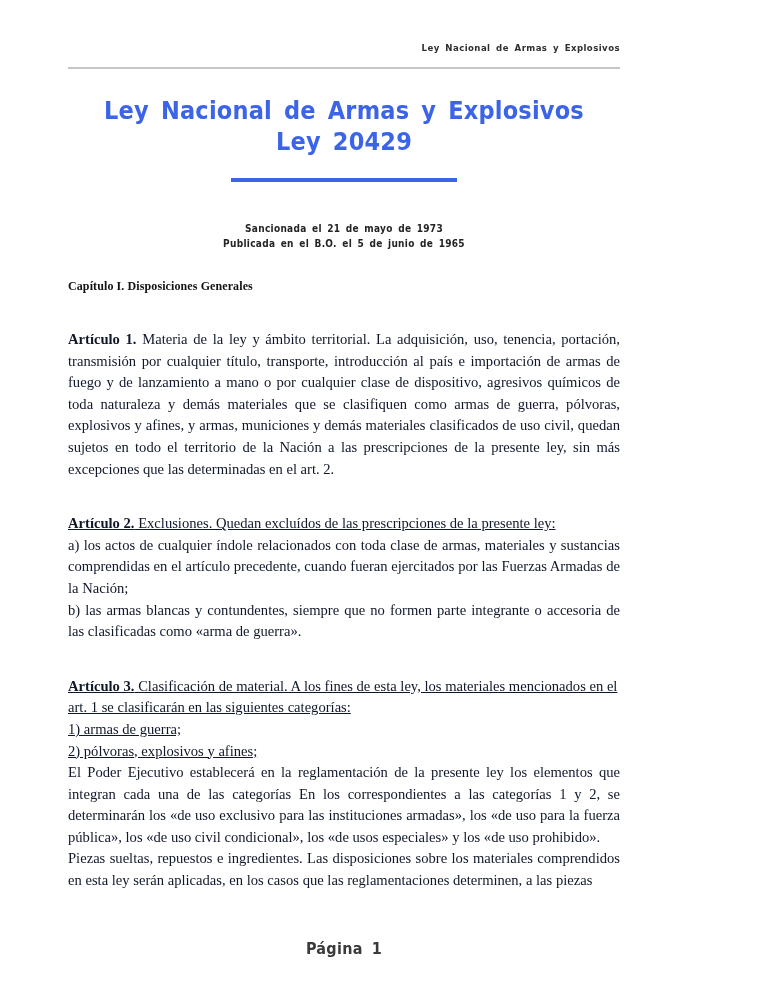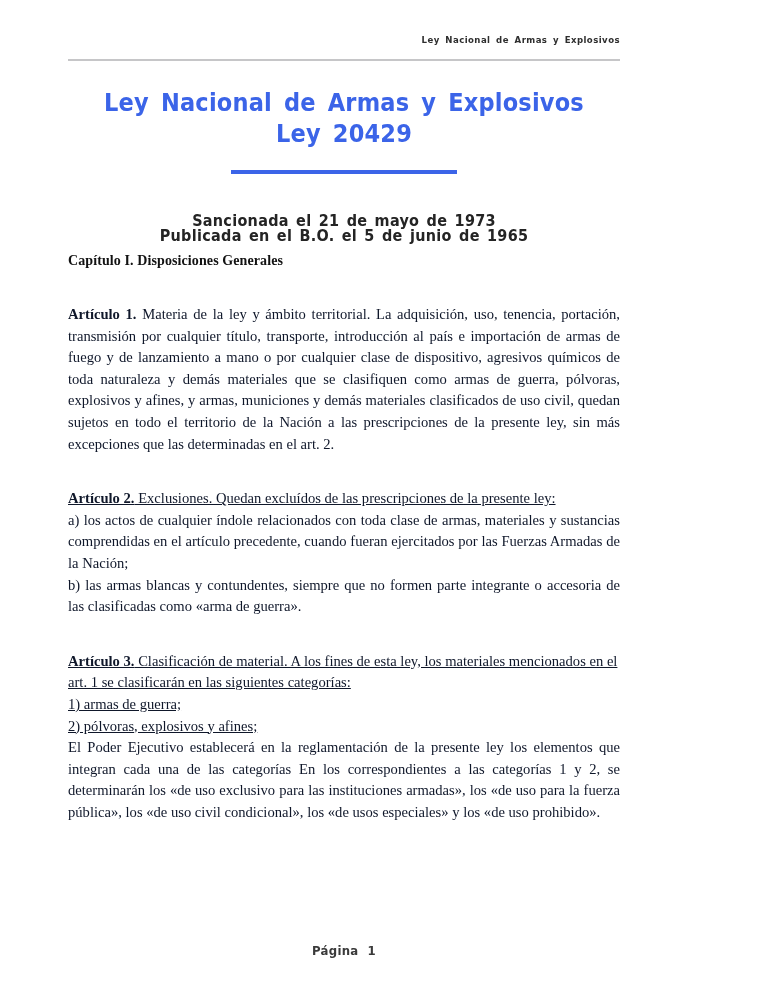--- a/index.html
+++ b/index.html
@@ -16,21 +16,21 @@
     font-family: "Liberation Serif", "DejaVu Serif", serif;
     color: #1b1b1b;
     -webkit-font-smoothing: antialiased;
   }
 
   .page {
     position: relative;
     width: 688px;
     height: 994px;
     box-sizing: border-box;
-    padding: 0 68px;
+    padding: 8px 68px;
   }
 
   
   .running-header {
     padding-top: 34px;
     text-align: right;
     font-family: "DejaVu Sans Condensed", "Liberation Sans Narrow", "Liberation Sans", sans-serif;
     font-size: 9.5px;
     font-weight: 700;
     letter-spacing: 0.45px;
@@ -71,33 +71,33 @@
     width: 226px;
     height: 4px;
     background: #3b64e8;
   }
 
   
   .dates {
     margin-top: 40px;
     text-align: center;
     font-family: "DejaVu Sans Condensed", "Liberation Sans Narrow", "Liberation Sans", sans-serif;
-    font-size: 16px;
+    font-size: 10px;
     font-weight: 700;
     line-height: 14.5px;
     letter-spacing: 0.3px;
     word-spacing: 2px;
     color: #242424;
   }
   .dates .date-line { display: block; }
 
   
   .chapter-heading {
-    margin-top: 8px;
-    font-size: 14px;
+    margin-top: 25px;
+    font-size: 12px;
     font-weight: 700;
     line-height: 20px;
     color: #121212;
     letter-spacing: 0.1px;
   }
 
   .article {
     margin-top: 33px;
     font-size: 14.6px;
     line-height: 21.6px;
@@ -123,21 +123,21 @@
   }
 
   
   .page-footer {
     position: absolute;
     left: 0;
     right: 0;
     bottom: 36px;
     text-align: center;
     font-family: "DejaVu Sans Condensed", "Liberation Sans Narrow", "Liberation Sans", sans-serif;
-    font-size: 13px;
+    font-size: 16px;
     font-weight: 700;
     color: #3a3a3a;
     letter-spacing: 0.3px;
   }
   .page-footer .pg-num {
     margin-left: 9px;
   }
 </style>
 </head>
 <body>
@@ -170,19 +170,20 @@
     <p class="flush"><span class="art-label">Artículo 2.</span><span> Exclusiones. Quedan excluídos de las prescripciones de la presente ley:</span></p>
     <p class="just">a) los actos de cualquier índole relacionados con toda clase de armas, materiales y sustancias comprendidas en el artículo precedente, cuando fueran ejercitados por las Fuerzas Armadas de la Nación;</p>
     <p class="just">b) las armas blancas y contundentes, siempre que no formen parte integrante o accesoria de las clasificadas como «arma de guerra».</p>
   </div>
 
   <div class="article">
     <p class="flush"><span class="art-label">Artículo 3.</span><span> Clasificación de material. A los fines de esta ley, los materiales mencionados en el art. 1 se clasificarán en las siguientes categorías:</span></p>
     <p class="flush">1) armas de guerra;</p>
     <p class="flush">2) pólvoras, explosivos y afines;</p>
     <p class="just">El Poder Ejecutivo establecerá en la reglamentación de la presente ley los elementos que integran cada una de las categorías En los correspondientes a las categorías 1 y 2, se determinarán los «de uso exclusivo para las instituciones armadas», los «de uso para la fuerza pública», los «de uso civil condicional», los «de usos especiales» y los «de uso prohibido».</p>
+    <p class="just">Piezas sueltas, repuestos e ingredientes. Las disposiciones sobre los materiales comprendidos en esta ley serán aplicadas, en los casos que las reglamentaciones determinen, a las piezas</p>
   </div>
 
   <div class="page-footer">
     <span>Página</span><span class="pg-num">1</span>
   </div>
 
 </div>
 
 </body></html>

